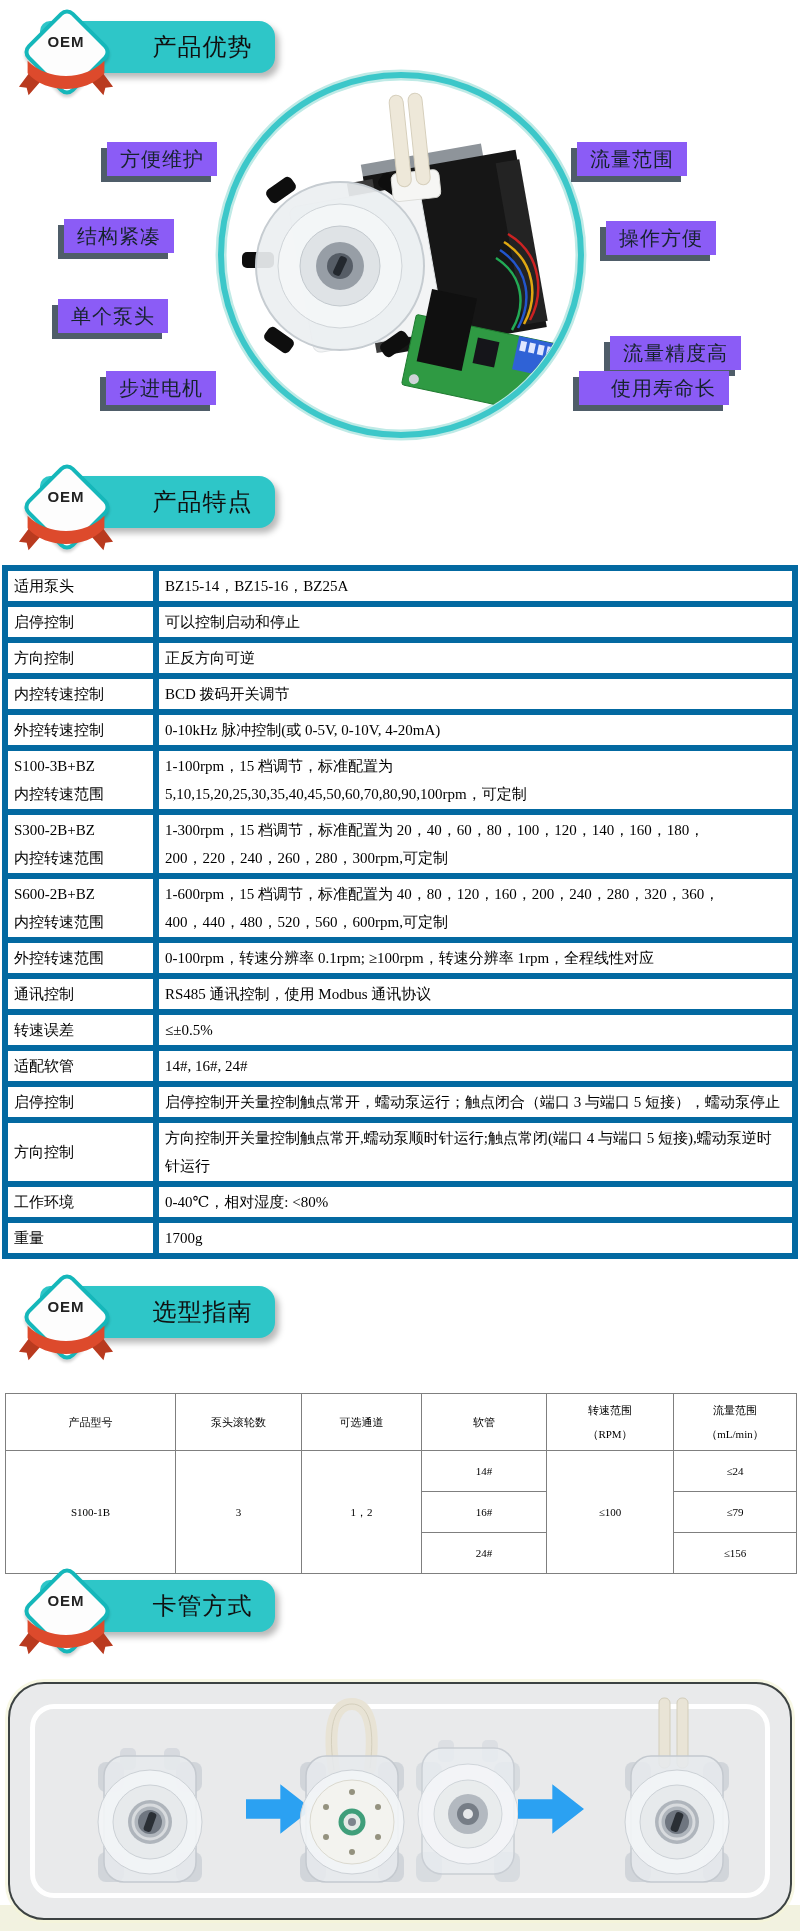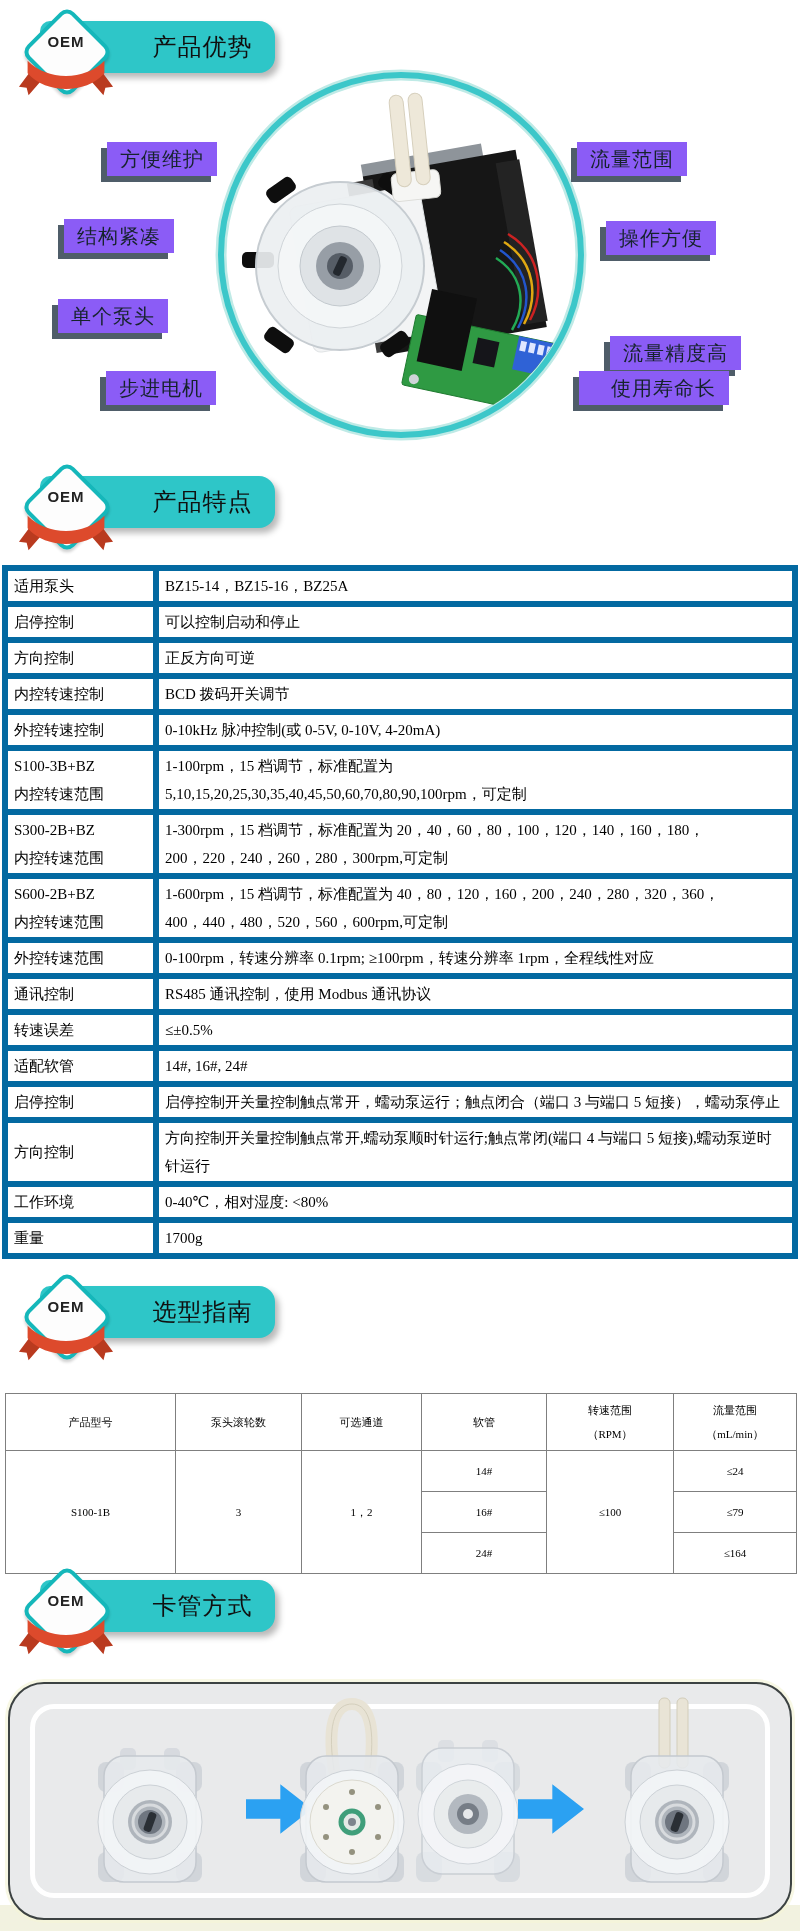--- a/index.html
+++ b/index.html
@@ -274,21 +274,21 @@
         <td>14#</td>
         <td rowspan="3">≤100</td>
         <td>≤24</td>
       </tr>
       <tr>
         <td>16#</td>
         <td>≤79</td>
       </tr>
       <tr>
         <td>24#</td>
-        <td>≤164</td>
+        <td>≤156</td>
       </tr>
     </tbody>
   </table>
 
   <div class="sec-header" style="left:10px;top:1562px;">
     <div class="sec-banner">
       <div class="sec-title">卡管方式</div>
     </div>
     <div class="diamond-wrap">
       <div class="diamond"></div>

